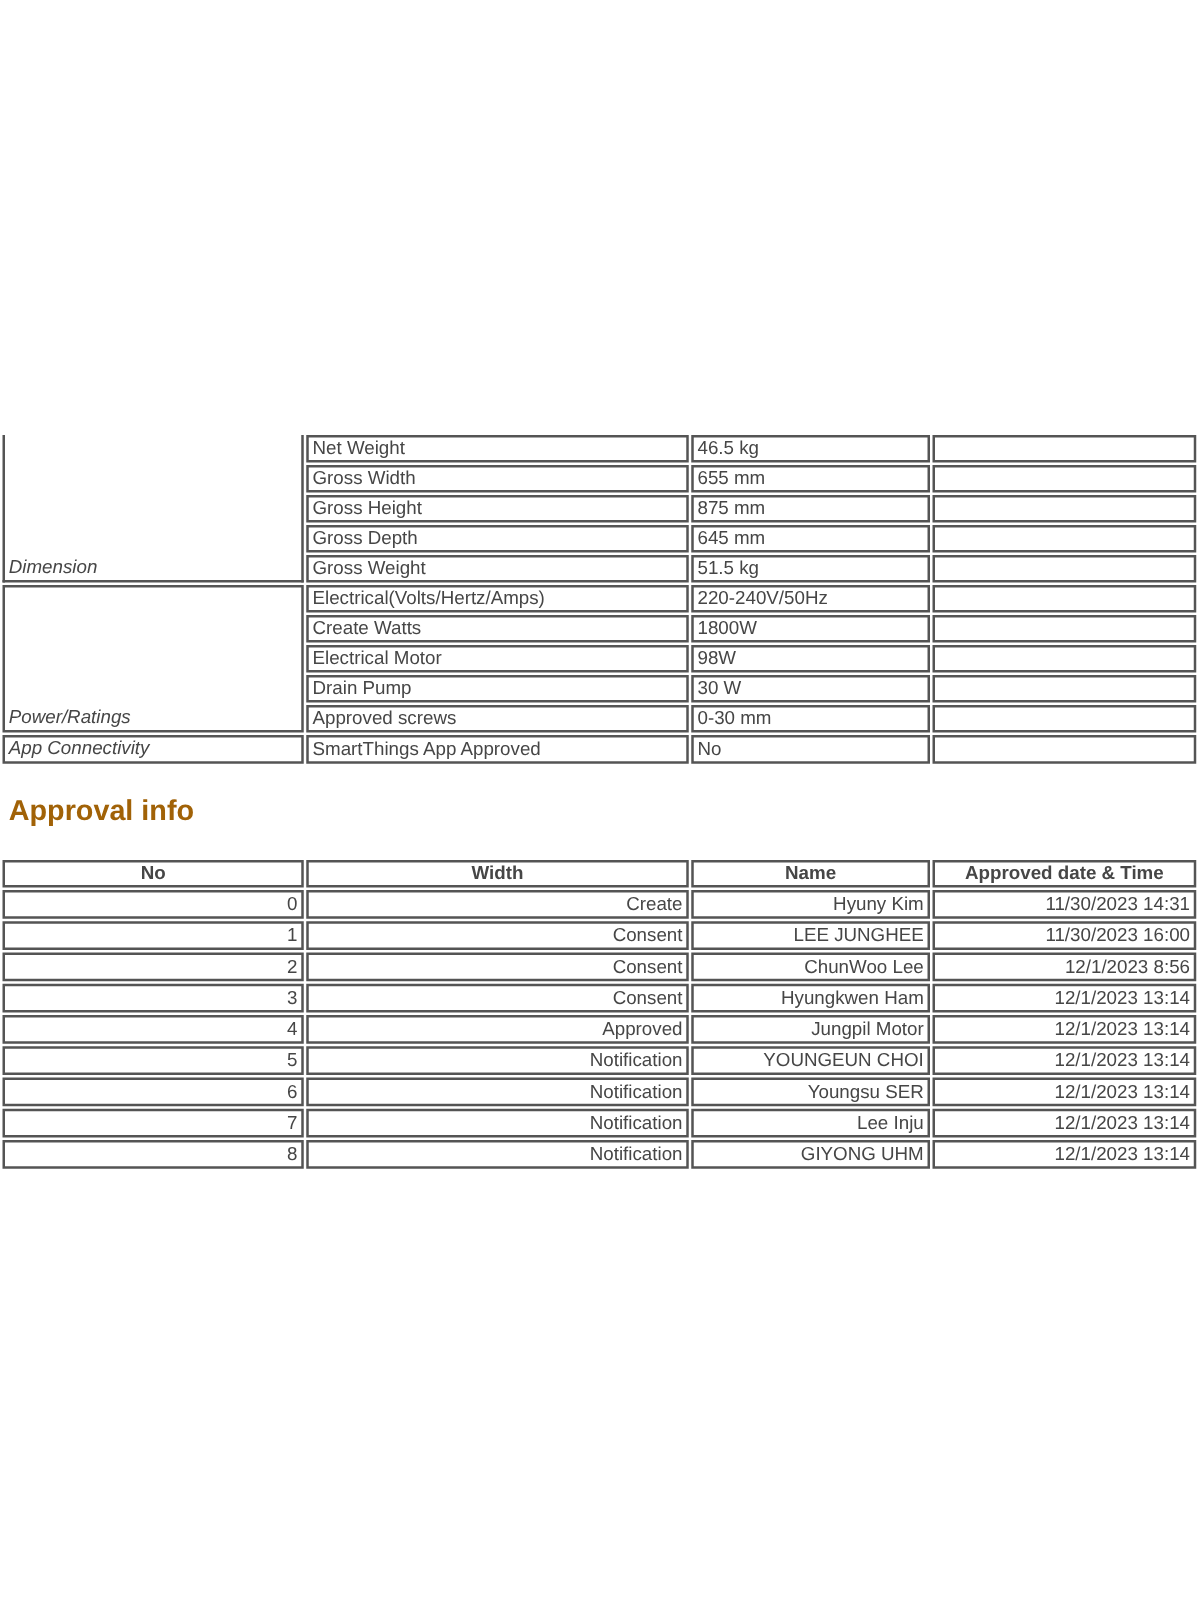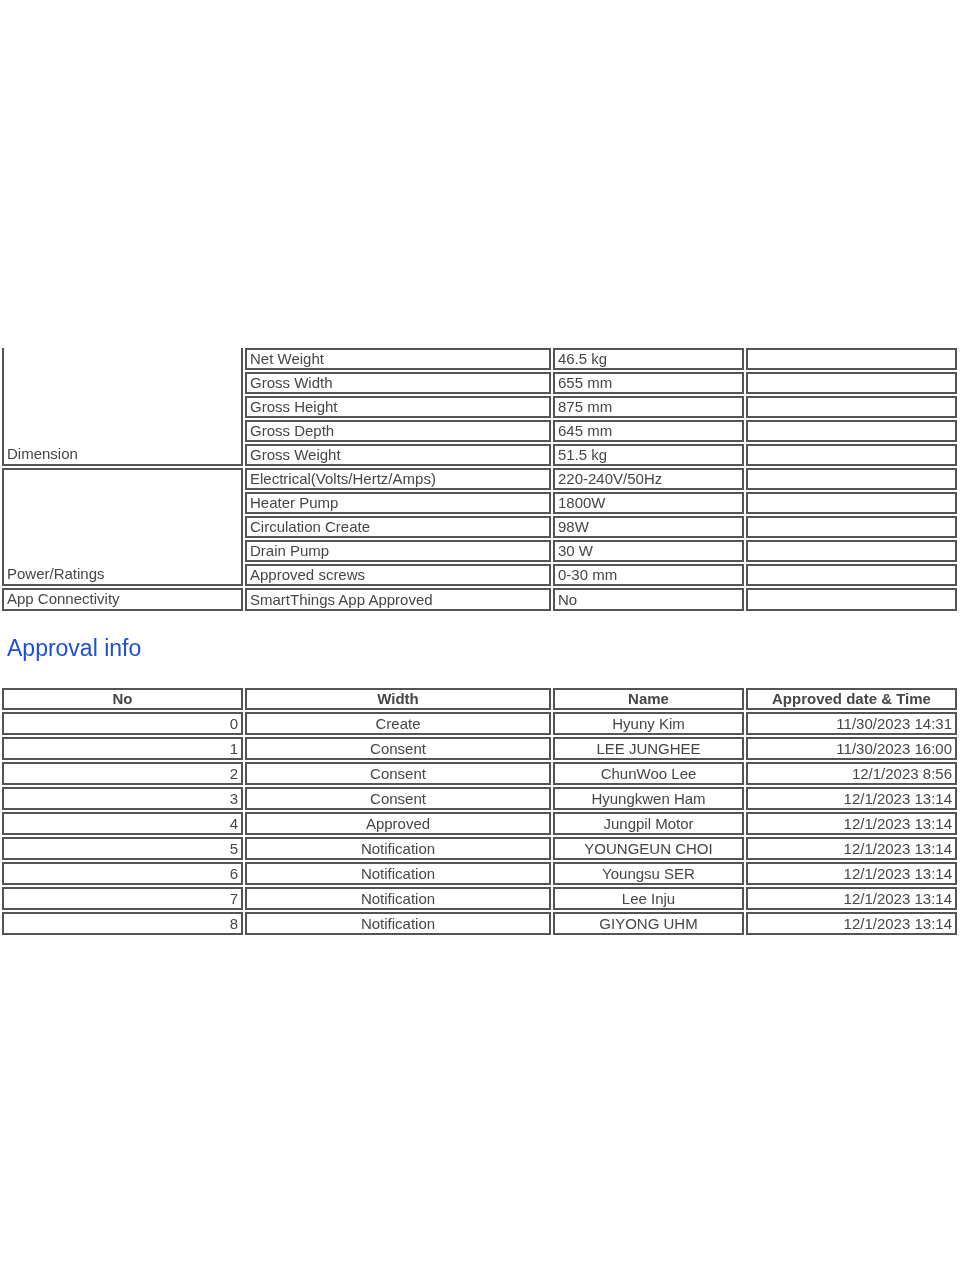--- a/index.html
+++ b/index.html
@@ -31,43 +31,44 @@
     white-space: nowrap;
     background: #ffffff;
   }
 
   
   #spec-table { left: 0px; top: 346px; width: 959px; }
   #spec-table td { height: 22px; vertical-align: middle; }
   #spec-table td.group {
     vertical-align: bottom;
     padding-bottom: 1px;
+    font-style: italic;
   }
   #spec-table td.group.no-top { border-top: none; }
 
   
   #approval-heading {
     position: absolute;
     left: 7px; top: 635px;
     font-size: 23px;
-    font-weight: normal;
-    color: #1d4ed8;
+    font-weight: bold;
+    color: #a16207;
   }
 
   
   #approval-table { left: 0px; top: 686px; width: 959px; }
   #approval-table th {
     height: 22px;
     font-weight: bold;
     text-align: center;
     vertical-align: middle;
   }
   #approval-table td { height: 23px; vertical-align: middle; }
   .al-right { text-align: right; }
-  .al-left  { text-align: center; }
+  .al-left  { text-align: right; }
 
   col.c1 { width: 241px; }
   col.c2 { width: 306px; }
   col.c3 { width: 191px; }
   col.c4 { width: 211px; }
 </style>
 </head>
 <body>
 
 <table class="grid" id="spec-table">
@@ -104,26 +105,26 @@
     <td>51.5 kg</td>
     <td></td>
   </tr>
   <tr>
     <td class="group" rowspan="5">Power/Ratings</td>
     <td>Electrical(Volts/Hertz/Amps)</td>
     <td>220-240V/50Hz</td>
     <td></td>
   </tr>
   <tr>
-    <td>Heater Pump</td>
+    <td>Create Watts</td>
     <td>1800W</td>
     <td></td>
   </tr>
   <tr>
-    <td>Circulation Create</td>
+    <td>Electrical Motor</td>
     <td>98W</td>
     <td></td>
   </tr>
   <tr>
     <td>Drain Pump</td>
     <td>30 W</td>
     <td></td>
   </tr>
   <tr>
     <td>Approved screws</td>

